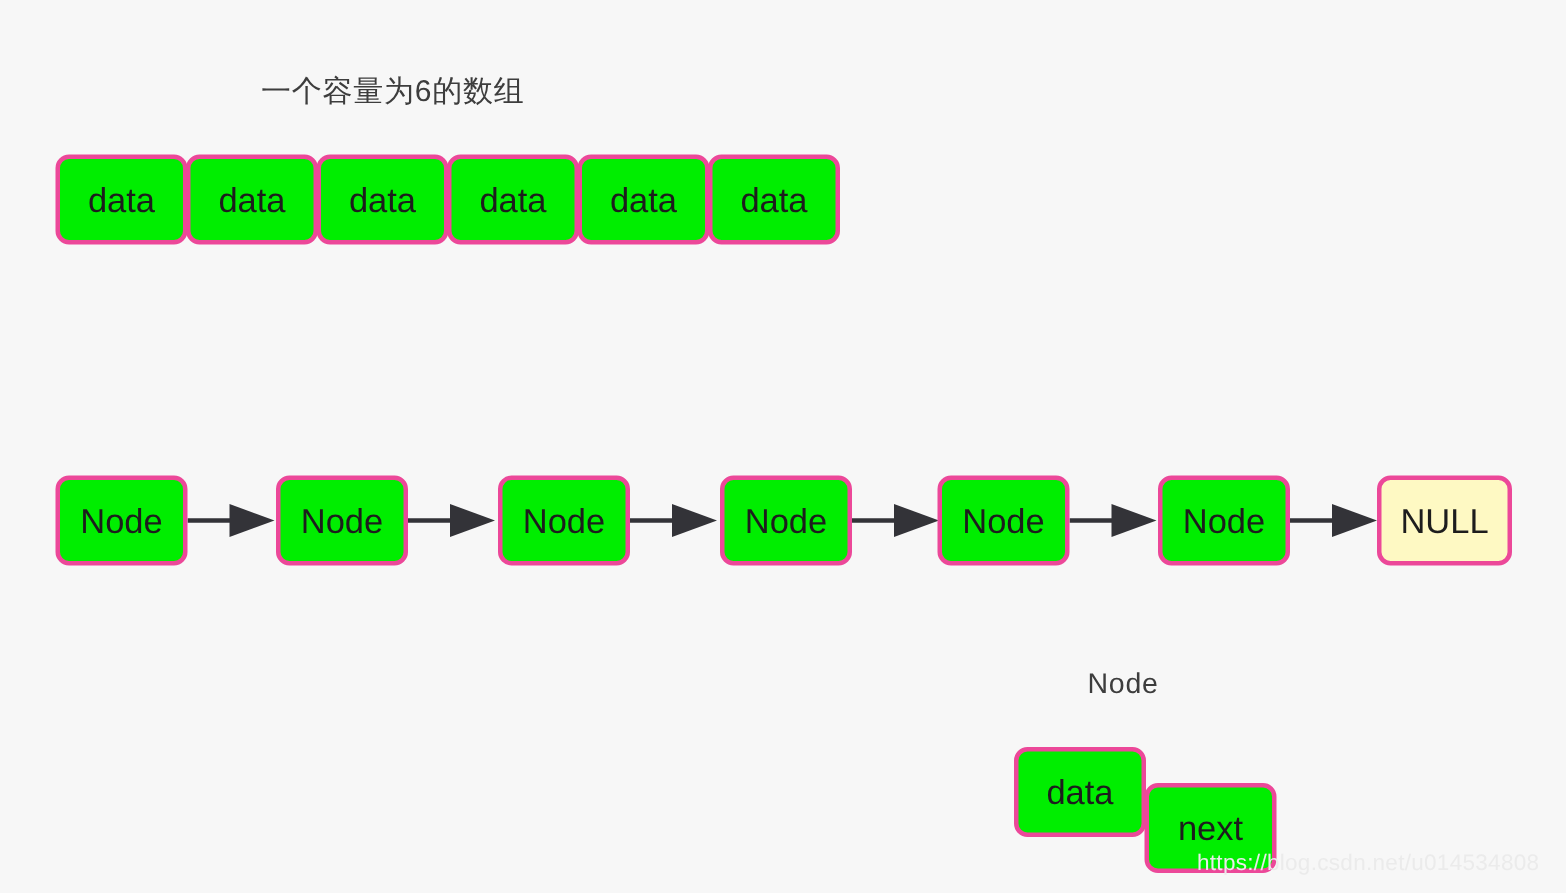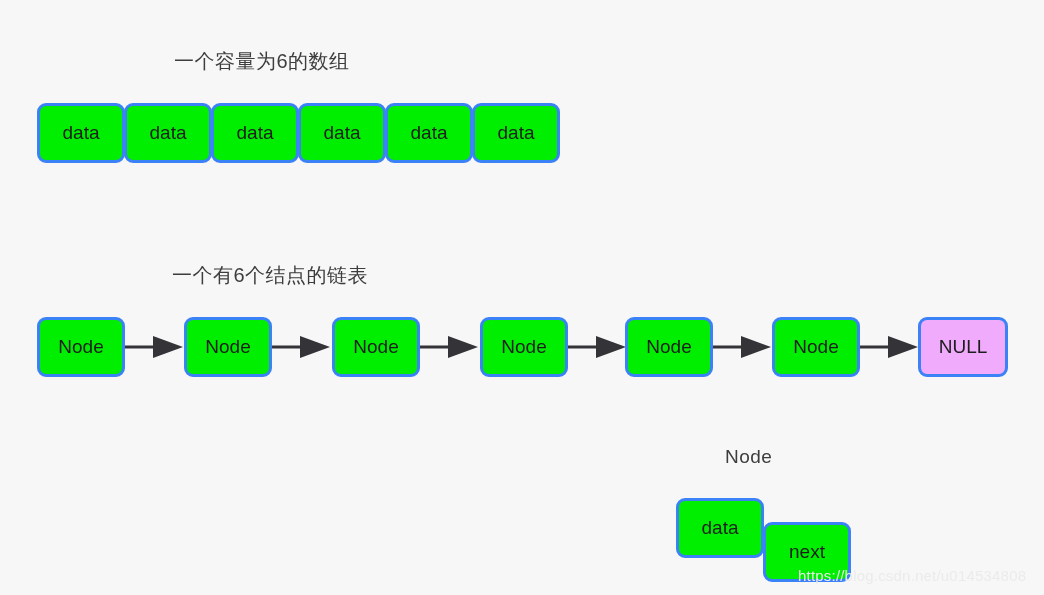--- a/index.html
+++ b/index.html
@@ -29,33 +29,33 @@
     letter-spacing: 0.5px;
   }
   #array-caption { left: 174px; top: 48px; }
   #list-caption  { left: 172px; top: 262px; }
   #node-caption  { left: 725px; top: 444px; font-size: 19px; }
 
   
   .cell {
     position: absolute;
     box-sizing: border-box;
-    border: 3px solid #3b82f6;
+    border: 3px solid #ec4899;
     border-radius: 9px;
     background: #00ee00;
     color: #1d1d1d;
-    font-size: 19px;
+    font-size: 23px;
     display: flex;
     align-items: center;
     justify-content: center;
     height: 60px;
     width: 88px;
   }
   .cell.null-cell {
-    background: #f0abfc;
+    background: #fef9c3;
     width: 90px;
   }
 
   
   .array-row   { position: absolute; left: 37px; top: 103px; }
   .list-row    { position: absolute; left: 37px; top: 317px; }
   .node-row    { position: absolute; left: 676px; top: 498px; }
 
   
   .arrow {
@@ -87,21 +87,20 @@
 
   <div class="array-row">
     <div class="cell" style="left:0px;   top:0px;">data</div>
     <div class="cell" style="left:87px;  top:0px;">data</div>
     <div class="cell" style="left:174px; top:0px;">data</div>
     <div class="cell" style="left:261px; top:0px;">data</div>
     <div class="cell" style="left:348px; top:0px;">data</div>
     <div class="cell" style="left:435px; top:0px;">data</div>
   </div>
 
-  <div class="caption" id="list-caption">一个有6个结点的链表</div>
 
   <div class="list-row">
 
     <div class="cell" style="left:0px;   top:0px;">Node</div>
     <div class="arrow" style="left:88px;">
       <svg width="60" height="60" viewBox="0 0 60 60">
         <line x1="0" y1="30" x2="44" y2="30" stroke="#333338" stroke-width="3"></line>
         <polygon points="28,19 58,30 28,41" fill="#333338"></polygon>
       </svg>
     </div>

